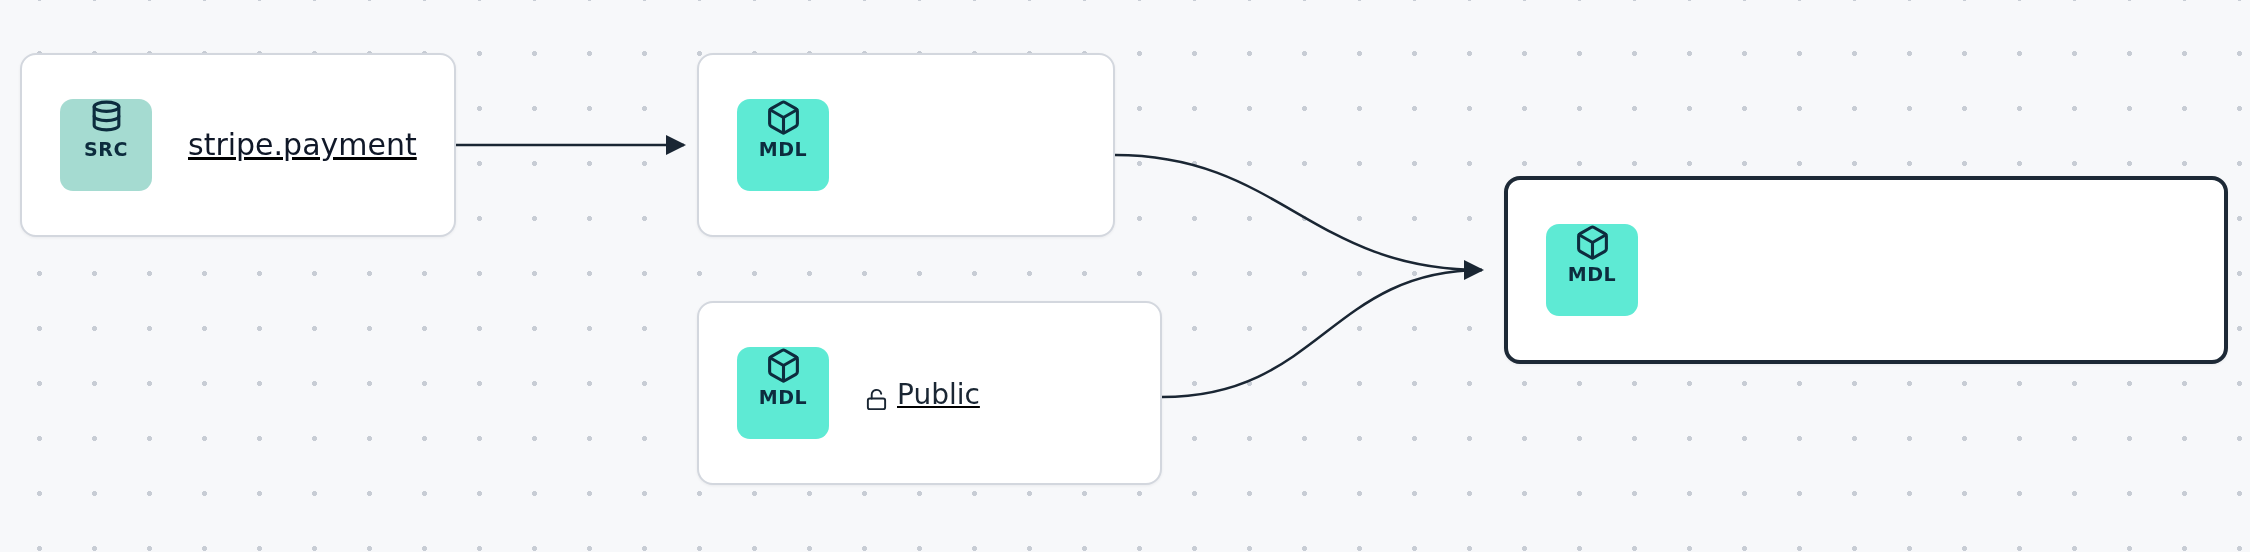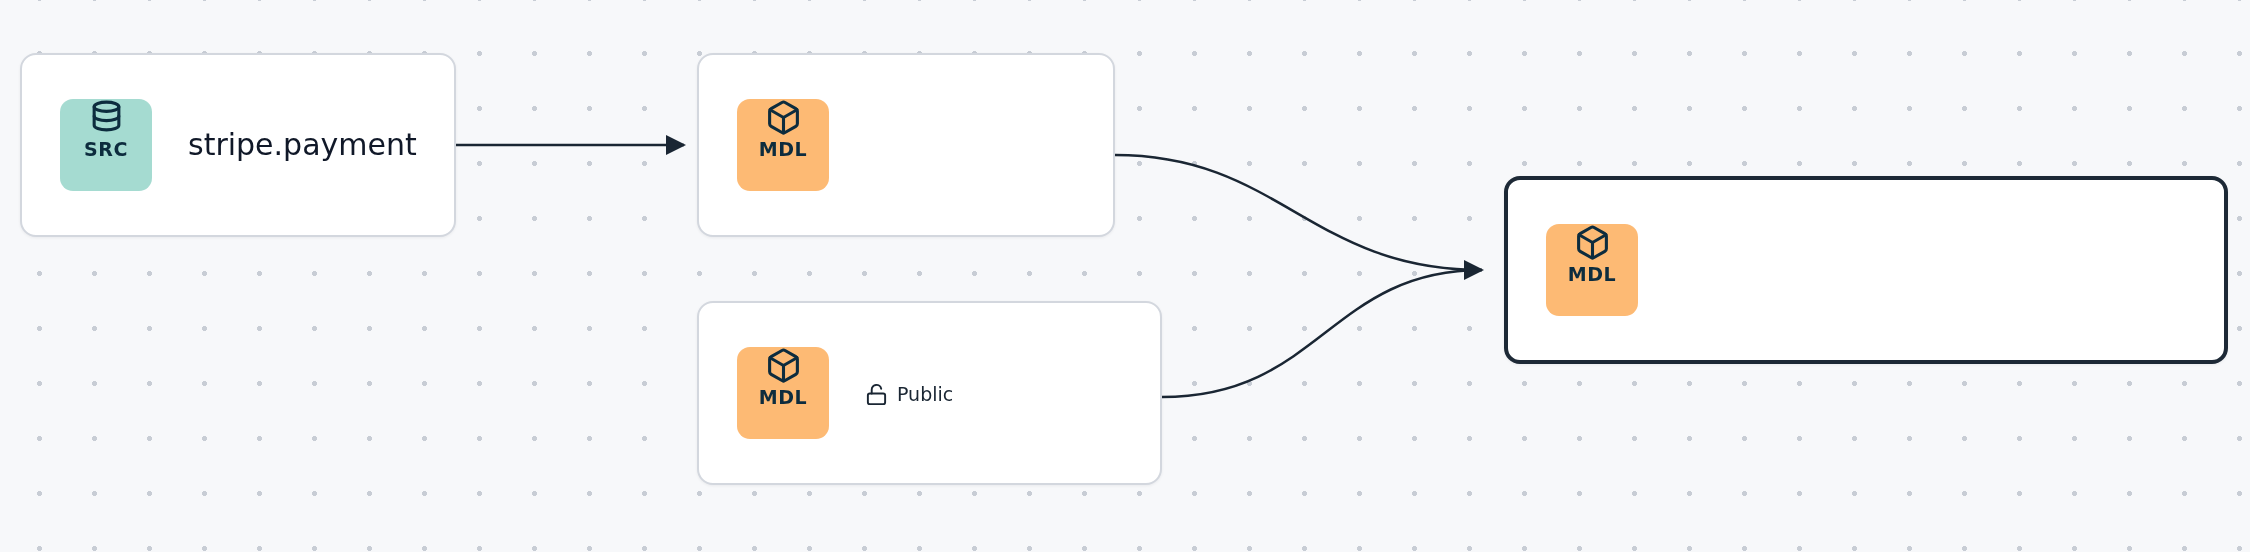--- a/index.html
+++ b/index.html
@@ -54,44 +54,44 @@
     width: 92px;
     height: 92px;
     border-radius: 13px;
     display: flex;
     flex-direction: column;
     align-items: center;
     flex: none;
     color: #0d2c3e;
   }
   .badge-src { background: #a5dbd1; }
-  .badge-mdl { background: #fdba74; }
+  .badge-mdl { background: #5eead4; }
   .badge-icon { display: block; width: 37px; height: 37px; }
   .badge-icon svg { width: 100%; height: 100%; display: block; }
   .badge-label {
     font-size: 19px;
     font-weight: 700;
     letter-spacing: 0.5px;
     margin-top: 2px;
     color: #0d2c3e;
   }
 
-  .node-text { display: flex; flex-direction: column; justify-content: center; }
+  .node-text { display: flex; flex-direction: column; justify-content: center; text-decoration: underline; }
   .title {
     font-size: 30px;
     font-weight: 400;
     color: #101828;
     white-space: nowrap;
     line-height: 1.25;
   }
   .subtitle {
     display: flex;
-    align-items: flex-start;
+    align-items: flex-end;
     gap: 9px;
-    font-size: 19px;
+    font-size: 28px;
     color: #1a2633;
     margin-top: 3px;
     line-height: 1.2;
   }
   .sub-icon { display: block; width: 23px; height: 23px; }
   .sub-icon svg { width: 100%; height: 100%; display: block; }
 </style>
 </head>
 <body>
 

